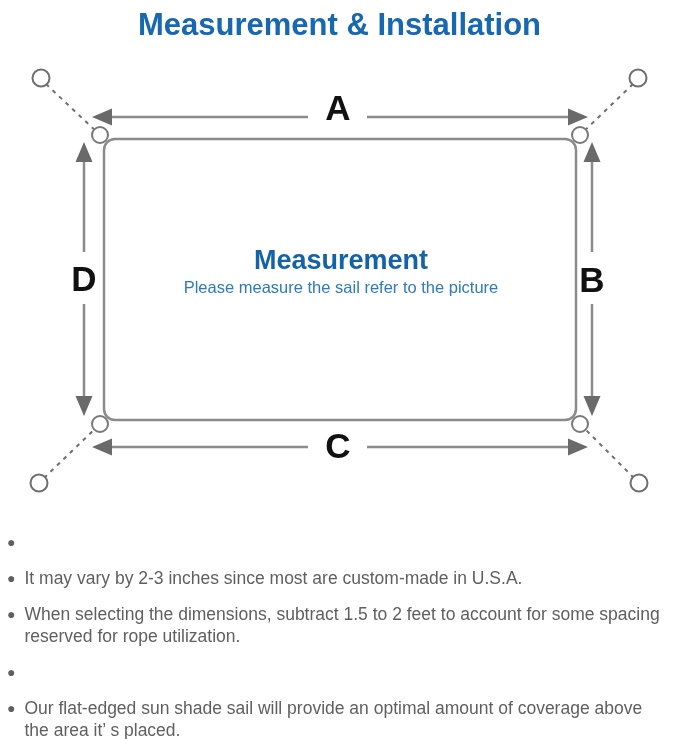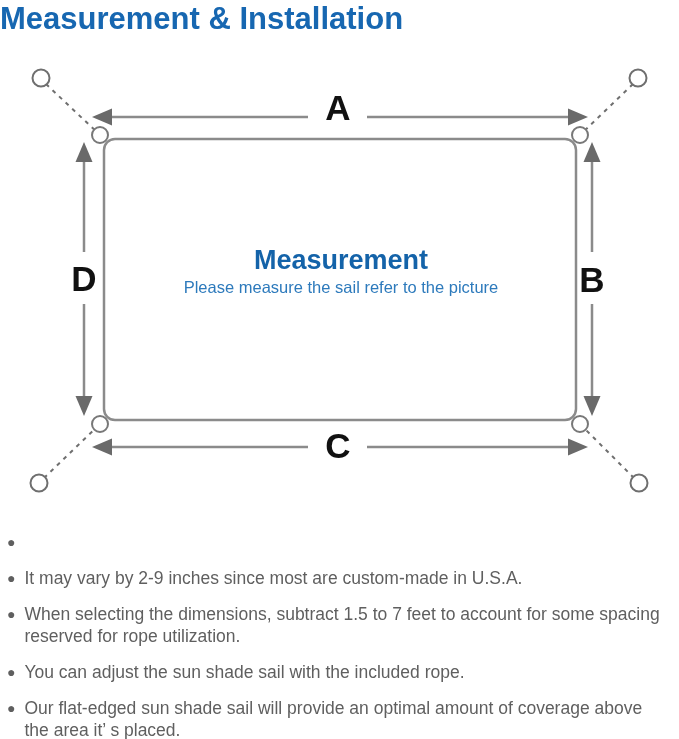--- a/index.html
+++ b/index.html
@@ -4,21 +4,22 @@
 <style>
   html, body { margin: 0; padding: 0; background: #ffffff; }
   body {
     width: 679px; height: 739px;
     position: relative;
     font-family: "Liberation Sans", "DejaVu Sans", sans-serif;
     overflow: hidden;
   }
   .page-title {
     position: absolute;
-    top: 1px; left: 0; width: 679px;
+    top: 7px; left: 0; width: 679px;
+    text-align: center;
     font-size: 31px;
     font-weight: bold;
     color: #1767b1;
     letter-spacing: 0px;
   }
   .diagram-svg {
     position: absolute;
     top: 0; left: 0;
   }
   .svg-letter {
@@ -127,29 +128,28 @@
   <text x="341" y="269" text-anchor="middle" class="svg-center-title">Measurement</text>
   <text x="341" y="293" text-anchor="middle" class="svg-center-sub">Please measure the sail refer to the picture</text>
 </svg>
 
 <div class="notes">
   <div class="note">
     <span class="dot">●</span>
   </div>
   <div class="note">
     <span class="dot">●</span>
-    <span class="note-text">It may vary by 2-9 inches since most are custom-made in U.S.A.</span>
+    <span class="note-text">It may vary by 2-3 inches since most are custom-made in U.S.A.</span>
   </div>
   <div class="note">
     <span class="dot">●</span>
-    <span class="note-text">When selecting the dimensions, subtract 1.5 to 7 feet to account for some spacing
+    <span class="note-text">When selecting the dimensions, subtract 1.5 to 2 feet to account for some spacing
 reserved for rope utilization.</span>
   </div>
   <div class="note">
     <span class="dot">●</span>
-    <span class="note-text">You can adjust the sun shade sail with the included rope.</span>
   </div>
   <div class="note">
     <span class="dot">●</span>
     <span class="note-text">Our flat-edged sun shade sail will provide an optimal amount of coverage above
 the area it’ s placed.</span>
   </div>
 </div>
 
 </body></html>

